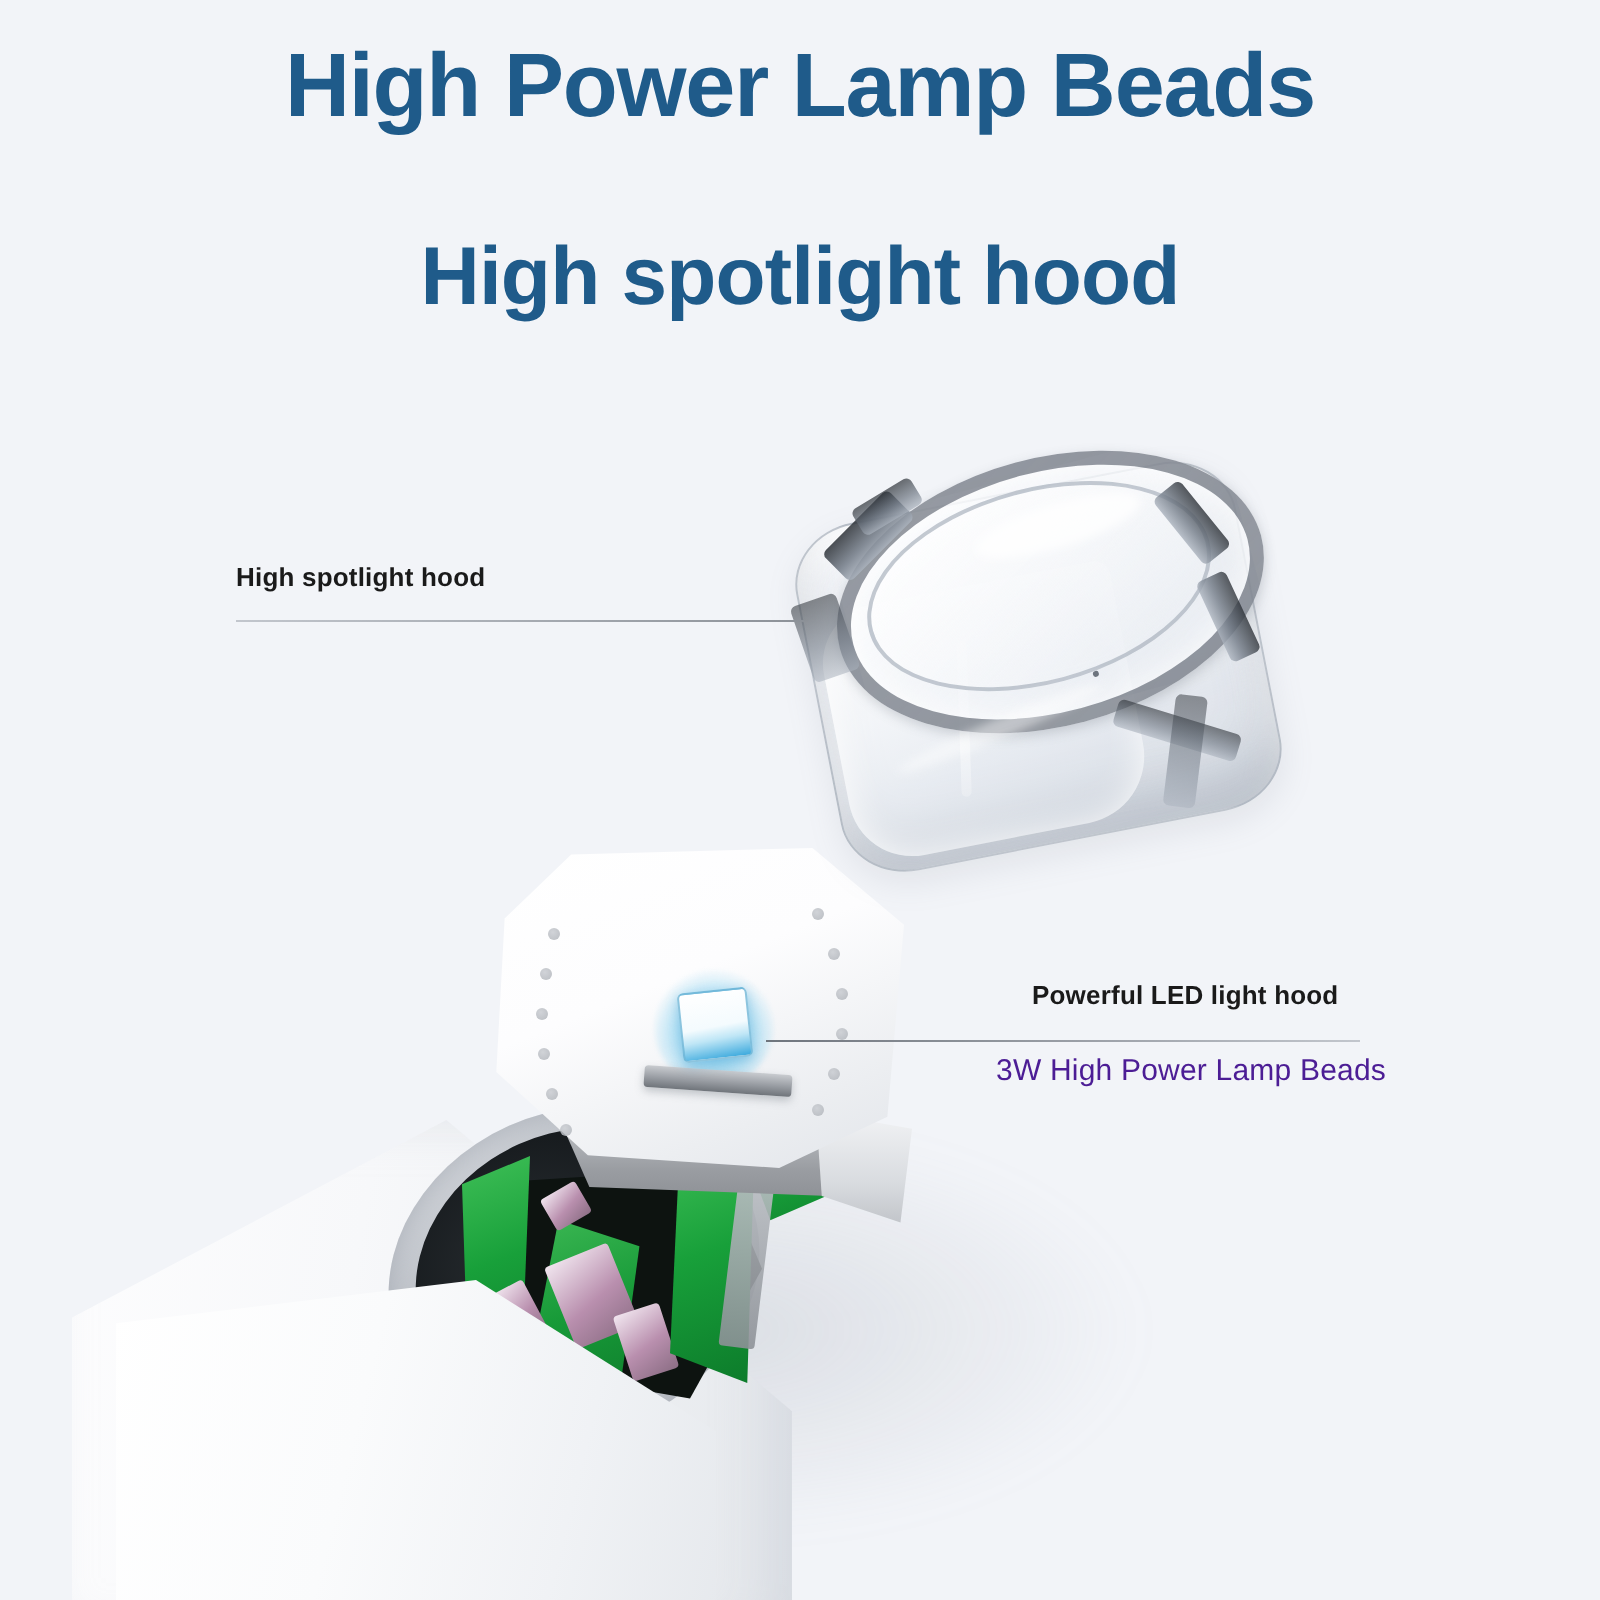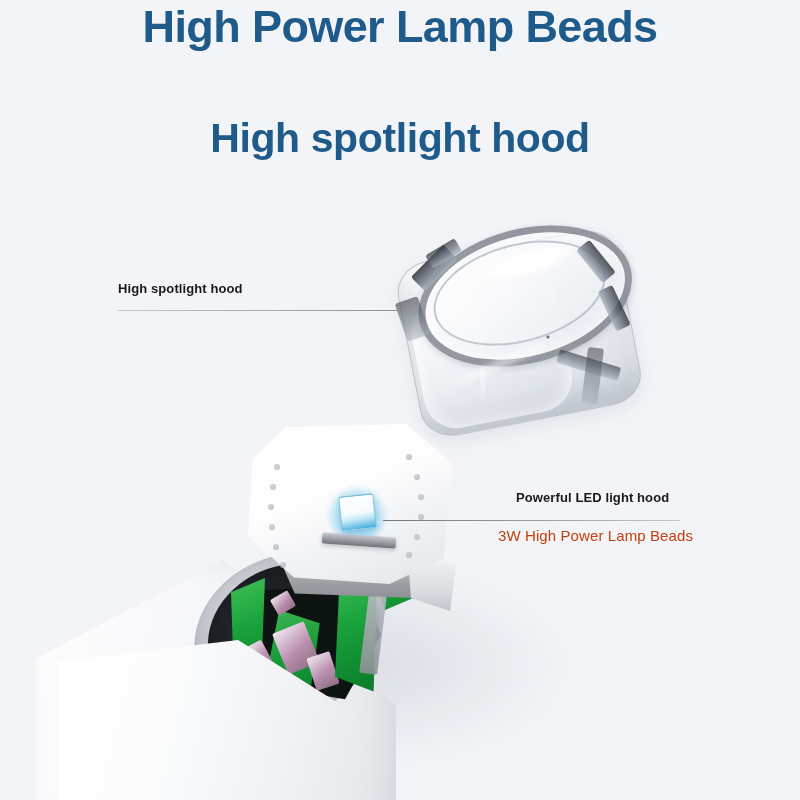--- a/index.html
+++ b/index.html
@@ -15,21 +15,21 @@
     background: #f2f4f8;
     overflow: hidden;
     font-family: "Liberation Sans", sans-serif;
     -webkit-font-smoothing: antialiased;
   }
 
   
   .heading-main {
     position: absolute;
     left: 0;
-    top: 2px;
+    top: 18px;
     width: 800px;
     text-align: center;
     font-size: 45px;
     font-weight: bold;
     letter-spacing: -0.6px;
     color: #1f5b8a;
     line-height: 1.1;
     white-space: nowrap;
   }
   .heading-sub {
@@ -51,21 +51,21 @@
   .callout-title {
     font-size: 13px;
     font-weight: bold;
     color: #1a1a1a;
     white-space: nowrap;
     letter-spacing: 0.1px;
   }
   .callout-sub {
     font-size: 15px;
     font-weight: normal;
-    color: #c2410c;
+    color: #4c1d95;
     white-space: nowrap;
     letter-spacing: 0.1px;
   }
   .leader-line {
     position: absolute;
     height: 1px;
     background: linear-gradient(to right, #c2c6cd, #8c9198);
   }
   .leader-line.rtl {
     background: linear-gradient(to left, #c2c6cd, #6f757d);

